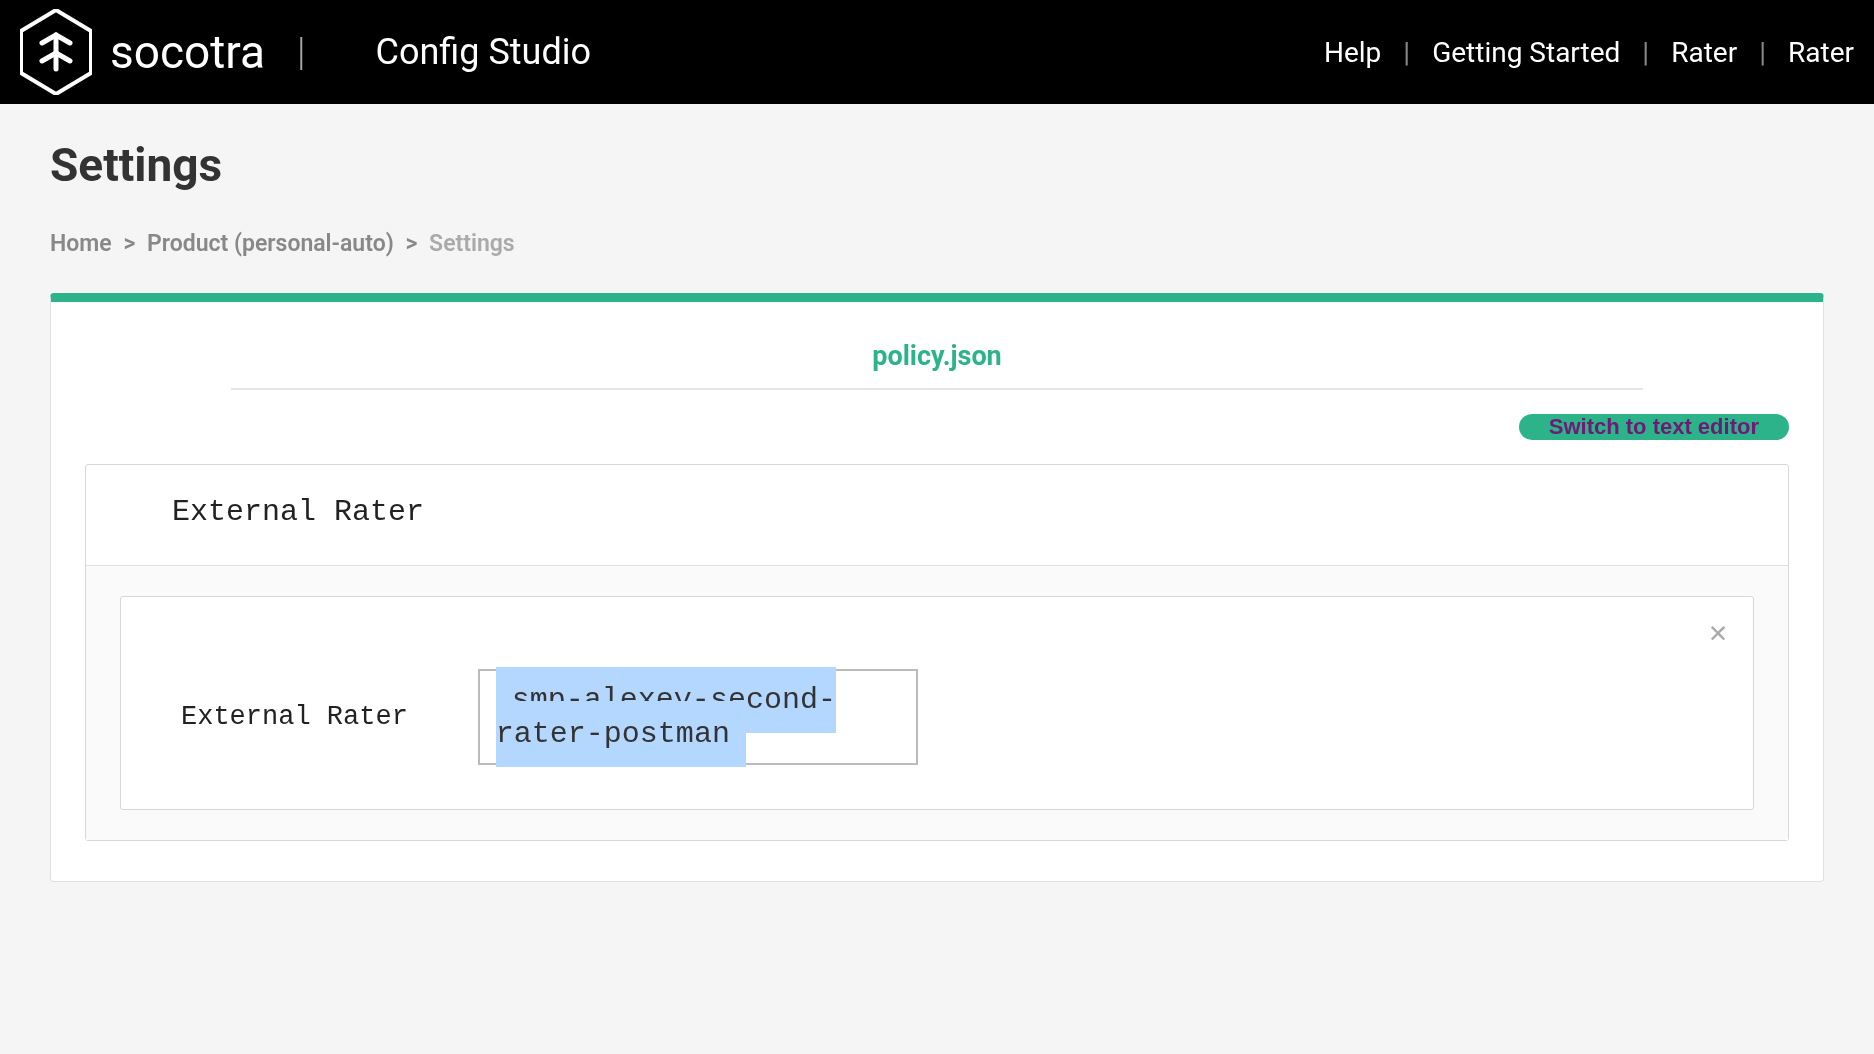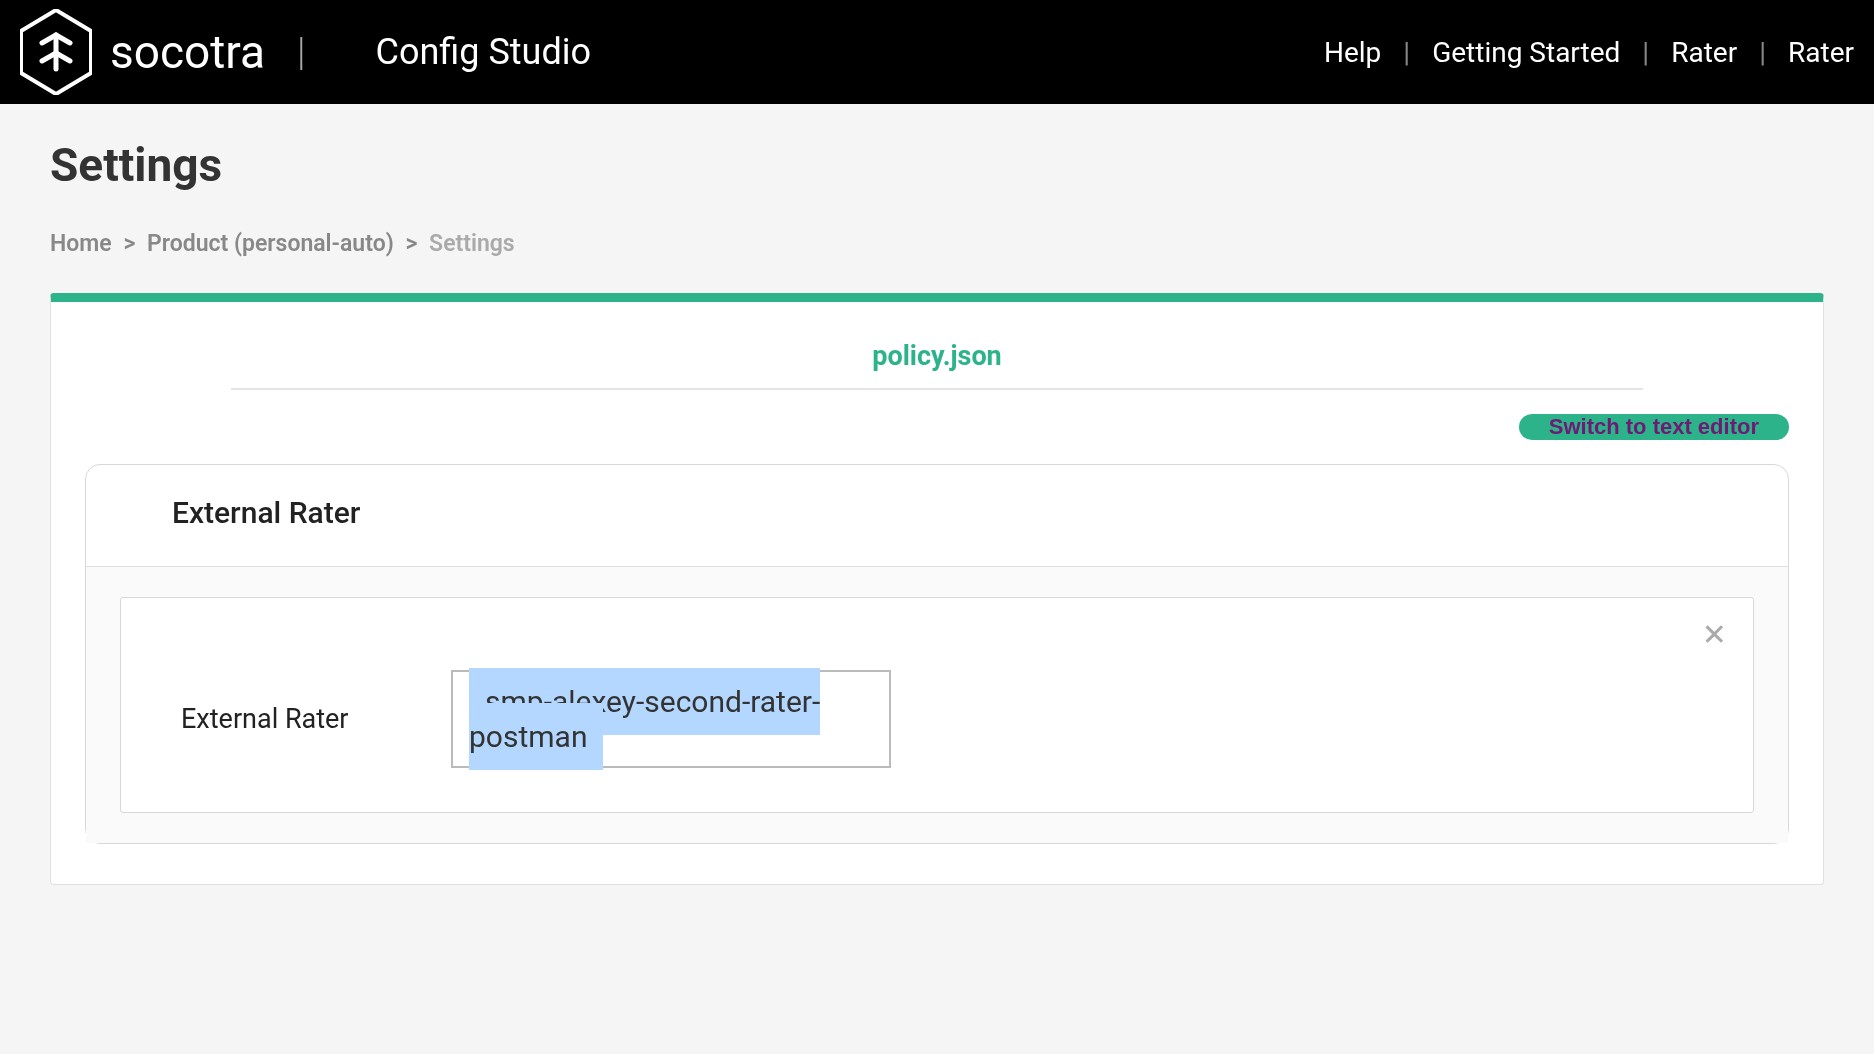--- a/index.html
+++ b/index.html
@@ -24,21 +24,21 @@
     .breadcrumb .bc-current { color: #aaa; }
     
     .card { background: #fff; border: 1px solid #e0e0e0; border-top: 9px solid #2db38a; border-radius: 4px; padding: 28px 0 40px 0; }
     .tab-row { text-align: center; margin-bottom: 6px; }
     .tab { display: inline-block; font-size: 27px; font-weight: 700; color: #2db38a; padding: 10px 0; }
     .tab-underline { height: 2px; background: #e5e5e5; margin: 0 180px 24px 180px; }
     
     .action-row { display: flex; justify-content: flex-end; padding: 0 34px 24px 34px; }
     .btn-primary { background: #2db38a; color: #701a75; border: none; border-radius: 28px; padding: 0 30px; font-size: 22px; font-weight: 600; cursor: pointer; }
     
-    .section { border: 1px solid #d8d8d8; border-radius: 15px; margin: 0 34px; }
+    .section { border: 1px solid #d8d8d8; border-radius: 3px; margin: 0 34px; font-family: Liberation Mono, monospace; }
     .section-head { padding: 30px 86px 36px 86px; font-size: 30px; font-weight: 500; color: #222; border-bottom: 1px solid #e0e0e0; }
     .section-body { background: #fafafa; padding: 30px 34px; }
     
     .field-card { background: #fff; border: 1px solid #d8d8d8; border-radius: 3px; padding: 34px 44px 44px 60px; position: relative; }
     .close-icon { position: absolute; top: 22px; right: 26px; cursor: pointer; color: #aaa; font-size: 30px; line-height: 1; }
     .field-row { display: flex; align-items: center; gap: 70px; margin-top: 38px; }
     .field-label { font-size: 27px; color: #222; min-width: 200px; }
     .field-input { border: 2px solid #bbb; padding: 12px 16px; font-size: 30px; width: 440px; background: #fff; }
     .field-input::selection { background: #b3d7ff; }
     .selected-text { background: #b3d7ff; padding: 16px; }

